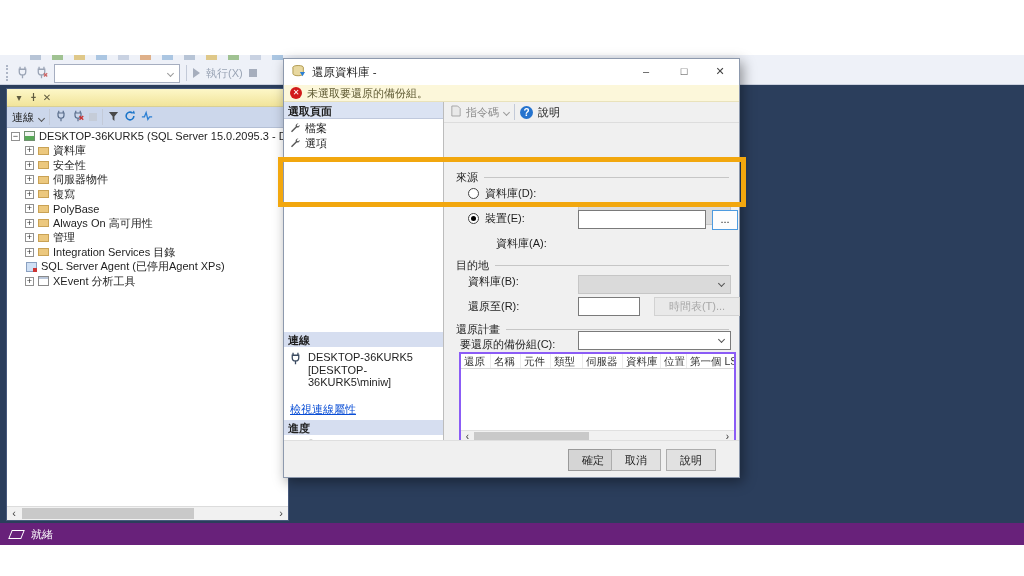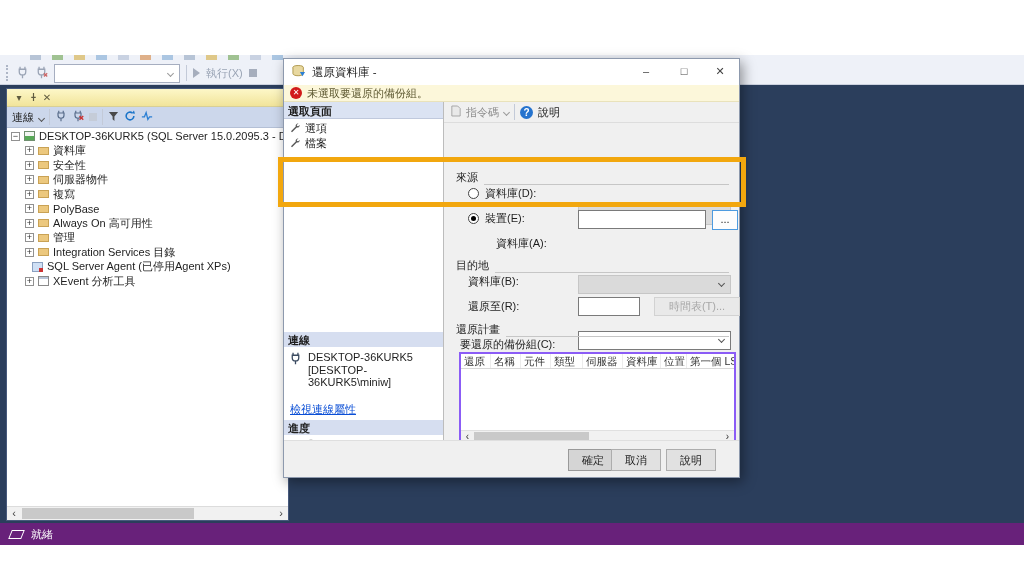--- a/index.html
+++ b/index.html
@@ -54,21 +54,21 @@
 
   .pane-left { position:absolute; left:0; top:43px; width:160px; bottom:37px; background:#fff; border-right:1px solid #bcbcbc; }
   .pane-hdr { background:#dbe3f3; border-bottom:1px solid #c0c9dd; font-weight:bold; padding:2px 4px; height:17px; }
   .page-item { display:flex; align-items:center; gap:5px; height:15px; padding-left:6px; }
   .conn-hdr { position:absolute; left:0; right:0; height:15px; background:#d6def0; font-weight:bold; padding:1px 4px; }
   .link { color:#0b4fd6; text-decoration:underline; }
   .spinner { width:30px; height:30px; border-radius:50%; border:4px dotted #d6d6d6; }
 
   .pane-right { position:absolute; left:160px; top:43px; right:0; bottom:37px; background:#f0f0f0; }
   .dlg-toolbar { height:21px; border-bottom:1px solid #dddddd; display:flex; align-items:center; gap:5px; padding:0 7px; }
-  .legend-row { position:absolute; left:12px; right:10px; display:flex; align-items:flex-end; gap:6px; }
+  .legend-row { position:absolute; left:12px; right:10px; display:flex; align-items:center; gap:6px; }
   .legend-row .ln { flex:1; height:1px; background:#c6c6c6; }
   .ctl-row { position:absolute; display:flex; align-items:center; }
   .radio { width:11px; height:11px; border:1px solid #444; border-radius:50%; background:#fff; display:flex; align-items:center; justify-content:center; flex:none; }
   .radio.sel::after { content:''; width:5px; height:5px; border-radius:50%; background:#000; }
   .combo { height:19px; position:relative; border:1px solid #7a7a7a; background:#fff; }
   .combo.dis { background:#dadada; border-color:#c6c6c6; }
   .combo .chev { position:absolute; right:6px; top:5px; }
   .txtbox { height:19px; background:#fff; border:1px solid #7a7a7a; }
   .btn { background:#e4e4e4; border:1px solid #acacac; text-align:center; }
   .btn.dis { background:#e9e9e9; border-color:#d2d2d2; color:#a8a8a8; }
@@ -219,21 +219,21 @@
         <div class="tree-row" style="padding-left: 18px;">
           <span class="expander">+</span>
           <span class="tree-icon icon-folder"></span>
           <span>管理</span>
         </div>
         <div class="tree-row" style="padding-left: 18px;">
           <span class="expander">+</span>
           <span class="tree-icon icon-folder"></span>
           <span>Integration Services 目錄</span>
         </div>
-        <div class="tree-row" style="padding-left: 10px;">
+        <div class="tree-row" style="padding-left: 4px;">
           <span style="width: 15px; flex: 0 0 auto;"></span>
           <span class="tree-icon icon-agent"></span>
           <span>SQL Server Agent (已停用Agent XPs)</span>
         </div>
         <div class="tree-row" style="padding-left: 18px;">
           <span class="expander">+</span>
           <span class="tree-icon icon-xevent"></span>
           <span>XEvent 分析工具</span>
         </div>
       </div>
@@ -263,27 +263,27 @@
       <span class="err-txt">未選取要還原的備份組。</span>
     </div>
 
     <div class="pane-left">
       <div class="pane-hdr">選取頁面</div>
       <div id="page-list" style="padding-top:2px;">
           <div class="page-item">
             <span><svg width="10" height="10" viewBox="0 0 16 16">
                 <path fill="#555" d="M13.5 1a3.6 3.6 0 0 0-4.3 4.6L1.6 13.2l1.6 1.6 7.6-7.6A3.6 3.6 0 0 0 15.4 3l-2.2 2.2-1.9-.6-.6-1.9z"></path>
               </svg></span>
-            <span>選項</span>
+            <span>檔案</span>
           </div>
           <div class="page-item">
             <span><svg width="10" height="10" viewBox="0 0 16 16">
                 <path fill="#555" d="M13.5 1a3.6 3.6 0 0 0-4.3 4.6L1.6 13.2l1.6 1.6 7.6-7.6A3.6 3.6 0 0 0 15.4 3l-2.2 2.2-1.9-.6-.6-1.9z"></path>
               </svg></span>
-            <span>檔案</span>
+            <span>選項</span>
           </div>
         </div>
 
       <div class="conn-hdr" style="top:230px;">連線</div>
       <div class="abs" style="left:5px; top:250px;">
         <svg width="13" height="13" viewBox="0 0 16 16">
             <path fill="none" stroke="#3a4a60" stroke-width="1.6" d="M5 1v3m6-3v3M4 4h8v3a4 4 0 0 1-8 0zM8 11v4"></path>
           </svg>
       </div>
       <div class="abs" style="left:24px; top:249px;">DESKTOP-36KURK5</div>

